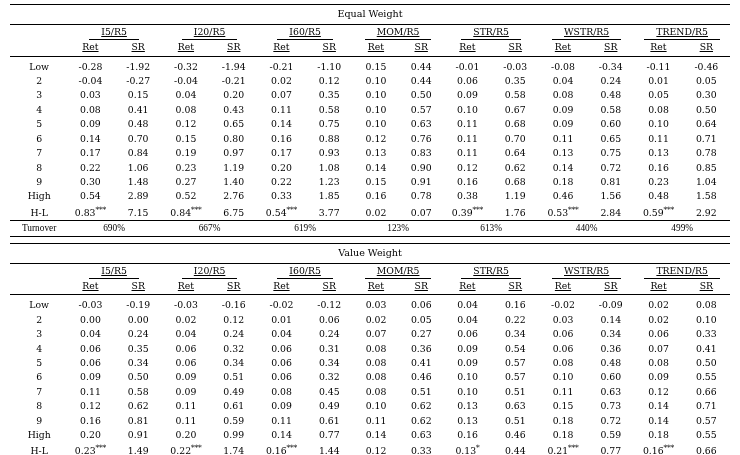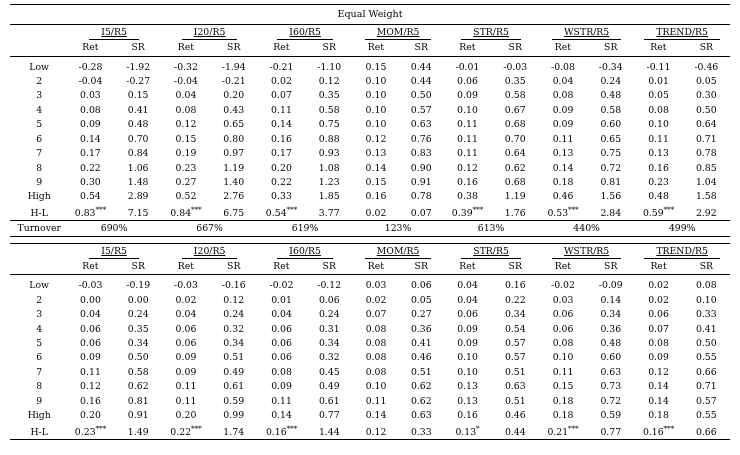--- a/index.html
+++ b/index.html
@@ -47,23 +47,23 @@
     font-size: 9.3px;
     padding-bottom: 1px !important;
   }
   .grp span.ul {
     display: inline-block;
     border-bottom: 0.7px solid #000;
     padding: 0 12px 0px 12px;
     text-decoration: underline;
   }
   .lbl { text-align: left; padding-left: 2px !important; }
-  .subhdr td { padding-bottom: 1px !important; }
+  .subhdr td { padding-bottom: 1px !important; text-decoration: underline; }
   .dataRow td { line-height: 1.53; }
-  .turn td { line-height: 1.6; }
+  .turn td { line-height: 1.6; font-family: Liberation Serif, serif; }
   .hl td { line-height: 1.62; }
   .stars { font-size: 7.4px; vertical-align: super; letter-spacing: -0.2px; }
   .spacer-row td { height: 3px; line-height: 3px; font-size: 0; }
   .panel2-wrap { margin-top: 6px; }
   .val { font-variant-numeric: tabular-nums; }
 </style>
 </head>
 <body>
 
 <div class="page">
@@ -339,20 +339,23 @@
       <col style="width:46px">
           <col style="width:44px">
       <col style="width:48px">
           <col style="width:47px">
       <col style="width:48px">
           <col style="width:47px">
       <col style="width:48px">
           <col style="width:47px">
     </colgroup>
     <tbody>
+      <tr class="rule-top">
+        <td colspan="15" class="panel-title">Value Weight</td>
+      </tr>
       <tr class="rule-thin">
             <td colspan="15" style="height:0;line-height:0;font-size:0;"></td>
           </tr>
       <tr class="grp">
         <td></td>
         <td colspan="2"><span class="ul">I5/R5</span></td>
         <td colspan="2"><span class="ul">I20/R5</span></td>
         <td colspan="2"><span class="ul">I60/R5</span></td>
         <td colspan="2"><span class="ul">MOM/R5</span></td>
         <td colspan="2"><span class="ul">STR/R5</span></td>

